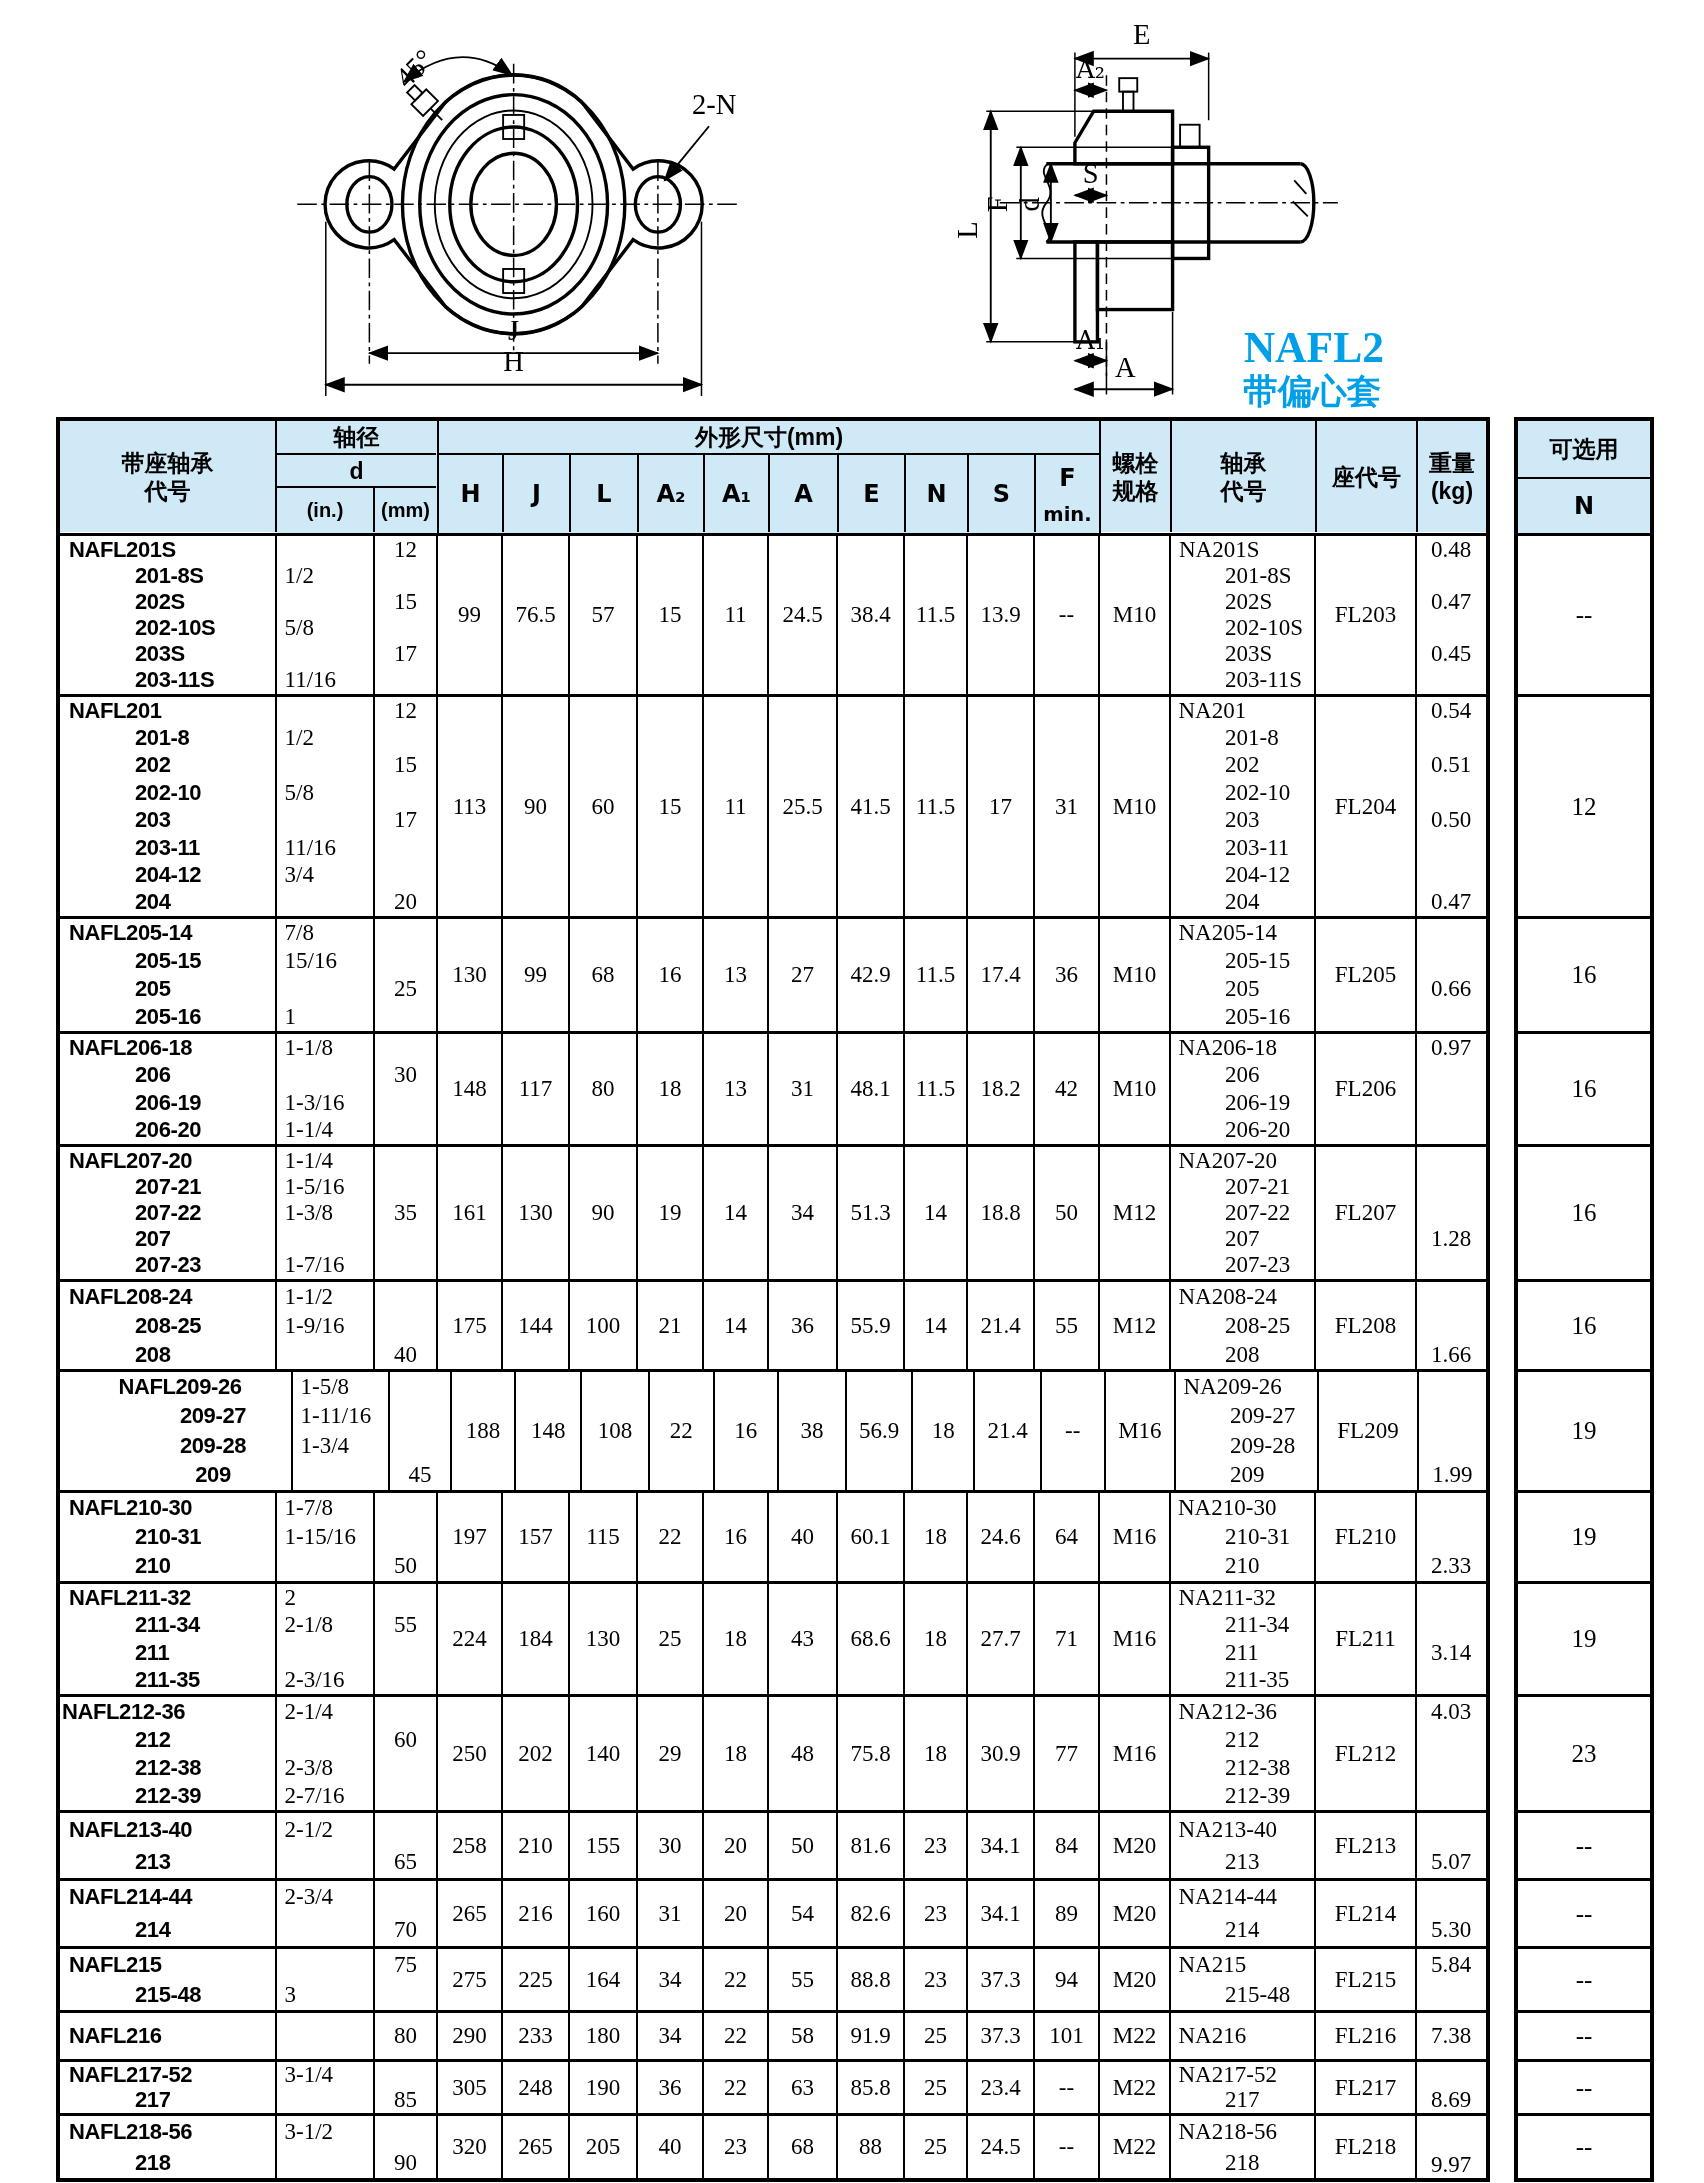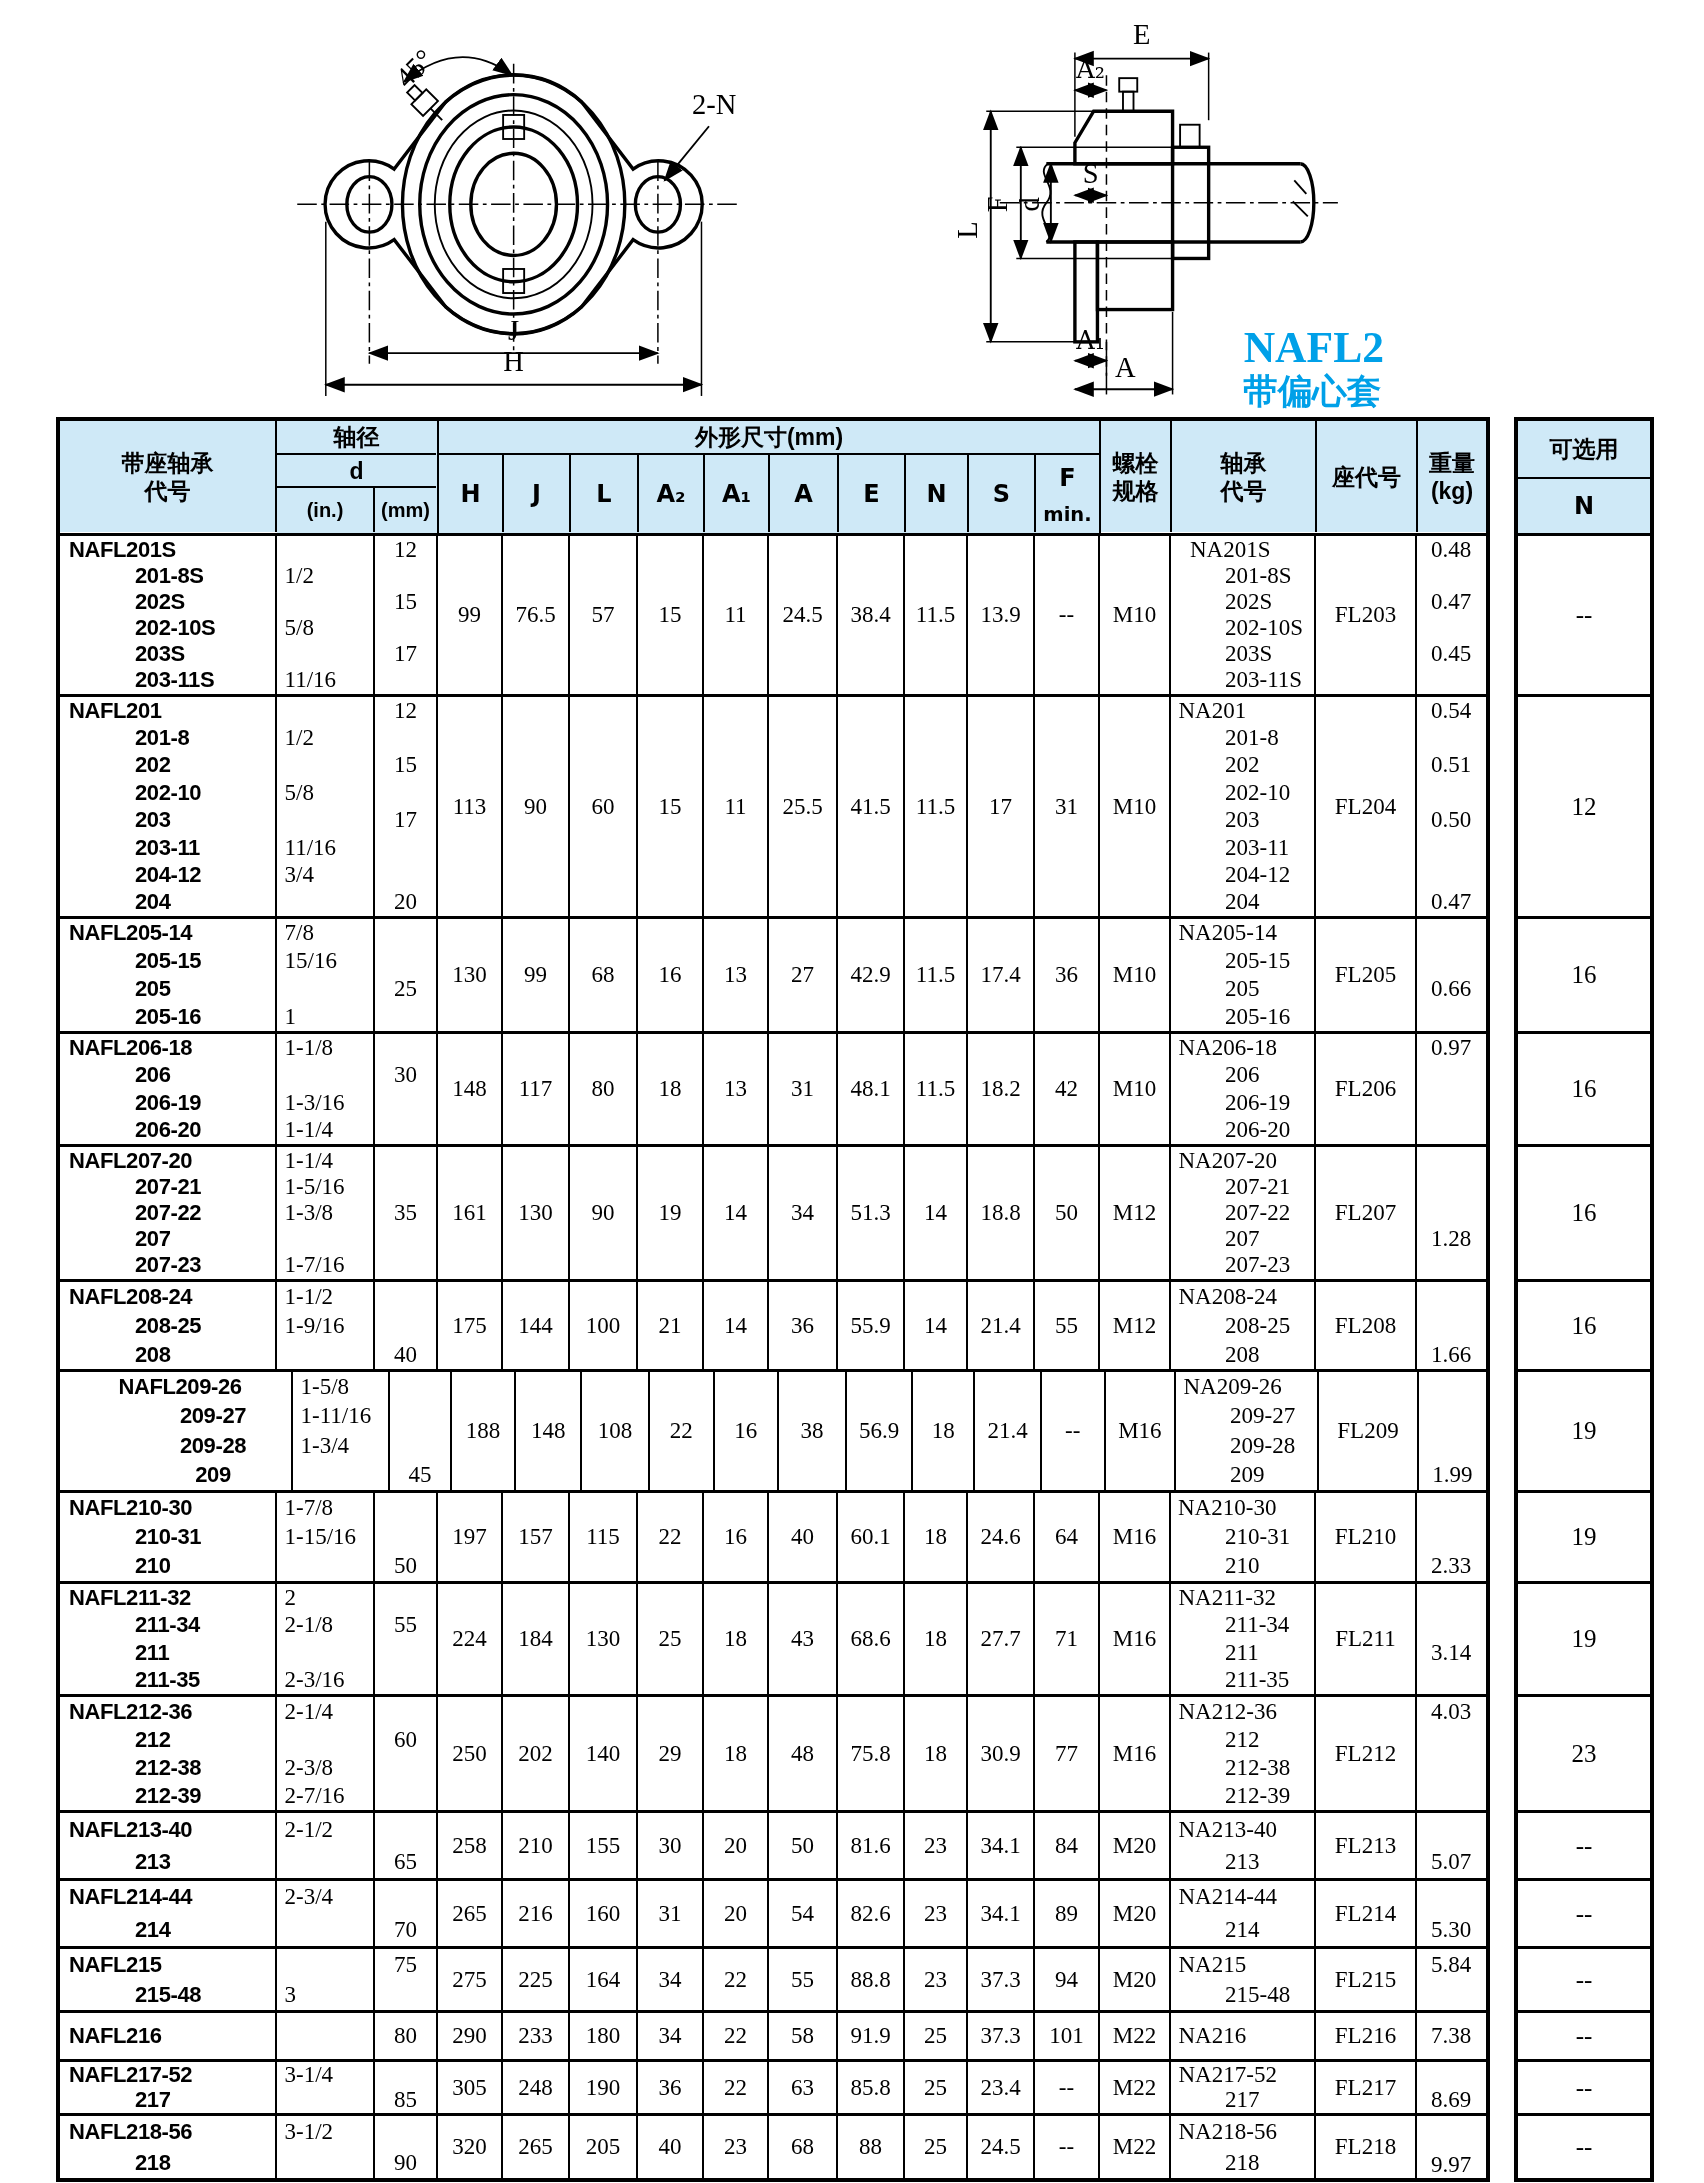--- a/index.html
+++ b/index.html
@@ -238,21 +238,21 @@
           <div class="cell single brd" style="width: 68px; height: 100%;">57</div>
           <div class="cell single brd" style="width: 66px; height: 100%;">15</div>
           <div class="cell single brd" style="width: 65px; height: 100%;">11</div>
           <div class="cell single brd" style="width: 69px; height: 100%;">24.5</div>
           <div class="cell single brd" style="width: 67px; height: 100%;">38.4</div>
           <div class="cell single brd" style="width: 63px; height: 100%;">11.5</div>
           <div class="cell single brd" style="width: 67px; height: 100%;">13.9</div>
           <div class="cell single brd" style="width: 65px; height: 100%;">--</div>
           <div class="cell single brd" style="width: 71px; height: 100%;">M10</div>
           <div class="cell brd" style="width: 145px;">
-            <div class="ln" style="height: 26px; padding-left: 19px;">NA201S</div>
+            <div class="ln" style="height: 26px; padding-left: 8px;">NA201S</div>
             <div class="ln" style="height: 26px; padding-left: 54px;">201-8S</div>
             <div class="ln" style="height: 26px; padding-left: 54px;">202S</div>
             <div class="ln" style="height: 26px; padding-left: 54px;">202-10S</div>
             <div class="ln" style="height: 26px; padding-left: 54px;">203S</div>
             <div class="ln" style="height: 26px; padding-left: 54px;">203-11S</div>
           </div>
           <div class="cell single brd" style="width: 101px; height: 100%;">FL203</div>
           <div class="cell" style="width: 68px;">
             <div class="ln ctr" style="height: 26px;">0.48</div>
             <div class="ln ctr" style="height: 26px;"></div>
@@ -624,21 +624,21 @@
           <div class="cell single brd" style="width: 101px; height: 100%;">FL211</div>
           <div class="cell" style="width: 68px;">
             <div class="ln ctr" style="height: 27.4px;"></div>
             <div class="ln ctr" style="height: 27.4px;"></div>
             <div class="ln ctr" style="height: 27.4px;">3.14</div>
             <div class="ln ctr" style="height: 27.4px;"></div>
           </div>
         </div>
         <div class="row" style="height: 116px;">
           <div class="cell brd code" style="width: 217px;">
-            <div class="ln" style="height: 28px; padding-left: 9px;">NAFL212-36</div>
+            <div class="ln" style="height: 28px; padding-left: 2px;">NAFL212-36</div>
             <div class="ln" style="height: 28px; padding-left: 75px;">212</div>
             <div class="ln" style="height: 28px; padding-left: 75px;">212-38</div>
             <div class="ln" style="height: 28px; padding-left: 75px;">212-39</div>
           </div>
           <div class="cell brd" style="width: 98px;">
             <div class="ln" style="height: 28px; padding-left: 7.5px;">2-1/4</div>
             <div class="ln" style="height: 28px; padding-left: 7.5px;"></div>
             <div class="ln" style="height: 28px; padding-left: 7.5px;">2-3/8</div>
             <div class="ln" style="height: 28px; padding-left: 7.5px;">2-7/16</div>
           </div>

